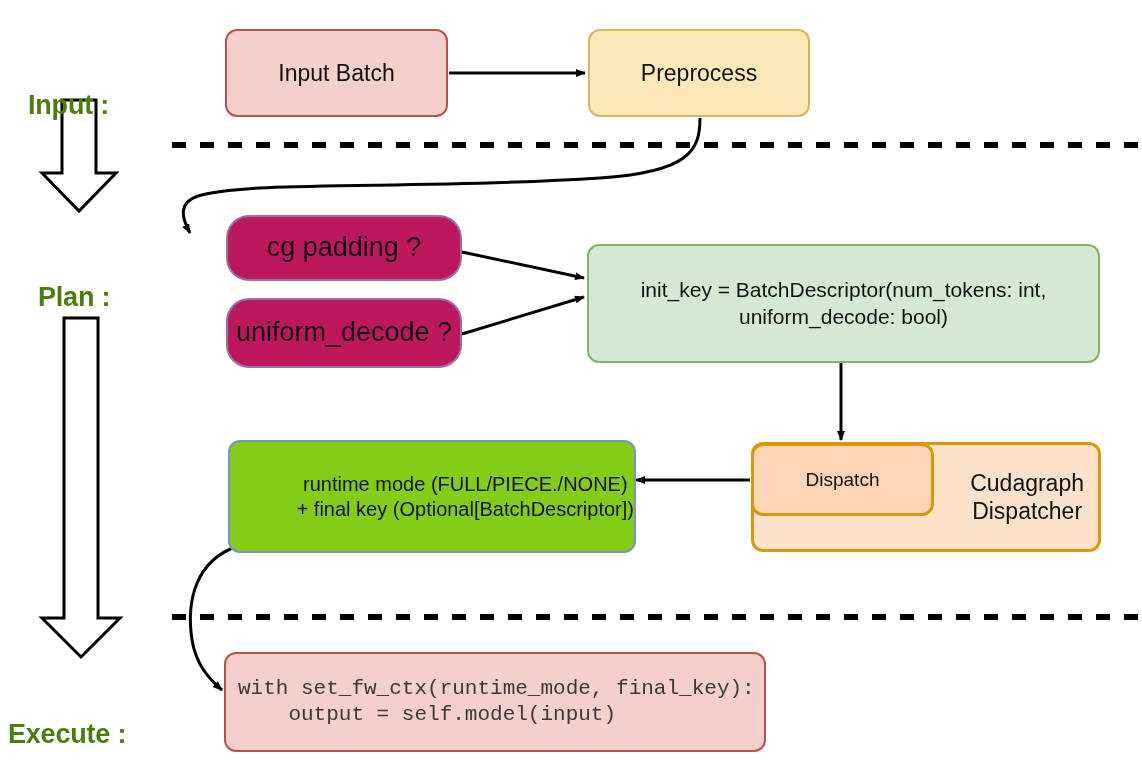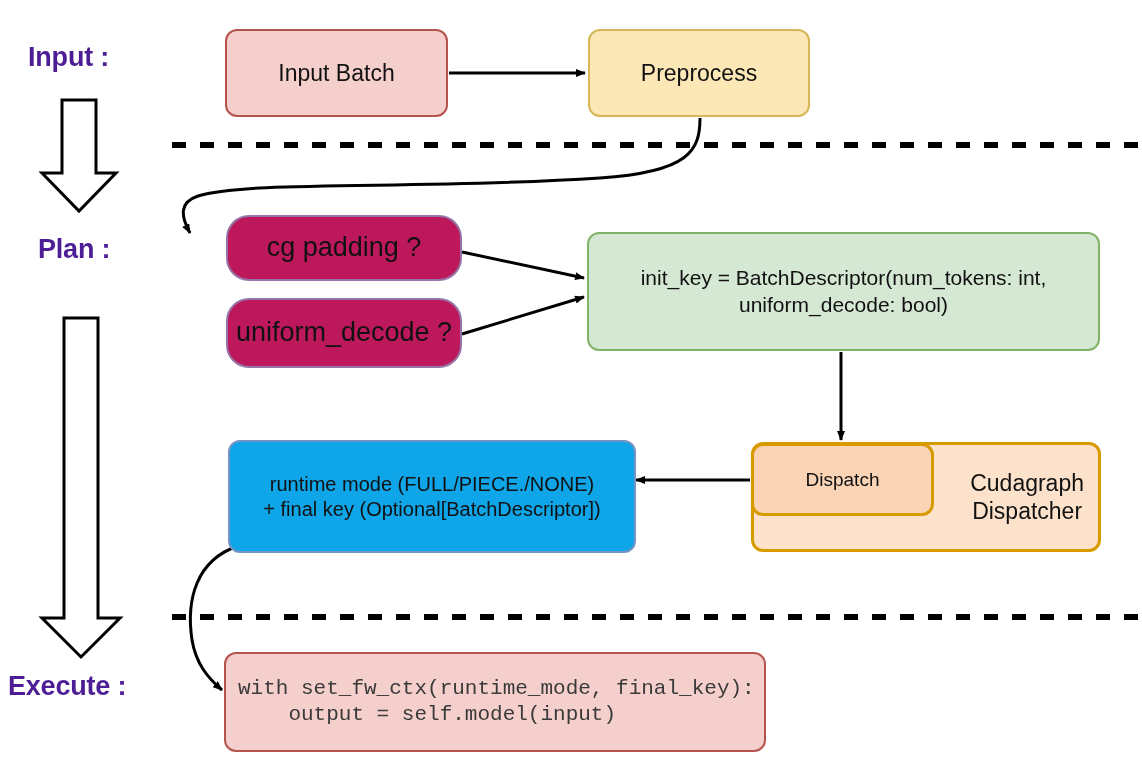--- a/index.html
+++ b/index.html
@@ -15,23 +15,24 @@
     width: 1142px;
     height: 770px;
     background: #ffffff;
     overflow: hidden;
   }
   .stage-label {
     position: absolute;
     font-family: "Liberation Sans", sans-serif;
     font-weight: bold;
     font-size: 27px;
-    color: #4c1d95;
+    color: #4d7c0f;
     white-space: nowrap;
     letter-spacing: -0.2px;
+    margin-top: 48px;
   }
   .node {
     position: absolute;
     box-sizing: border-box;
     border-radius: 12px;
     border-width: 2px;
     border-style: solid;
     display: flex;
     align-items: center;
     justify-content: center;
@@ -57,25 +58,27 @@
   .n-purple {
     background: #be185d;
     border-color: #9673a6;
     font-size: 27px;
     border-radius: 23px;
   }
   .n-green {
     background: #d5e8d4;
     border-color: #82b366;
     font-size: 21px;
+    margin-top: 12px;
   }
   .n-blue {
-    background: #0ea5e9;
+    background: #84cc16;
     border-color: #7394c4;
     font-size: 20px;
+    justify-content: flex-end;
   }
   .n-disp-outer {
     background: #fce2cb;
     border-color: #d79b00;
     border-width: 3px;
     font-size: 23px;
   }
   .n-disp-inner {
     background: #fbd3b5;
     border-color: #d79b00;

